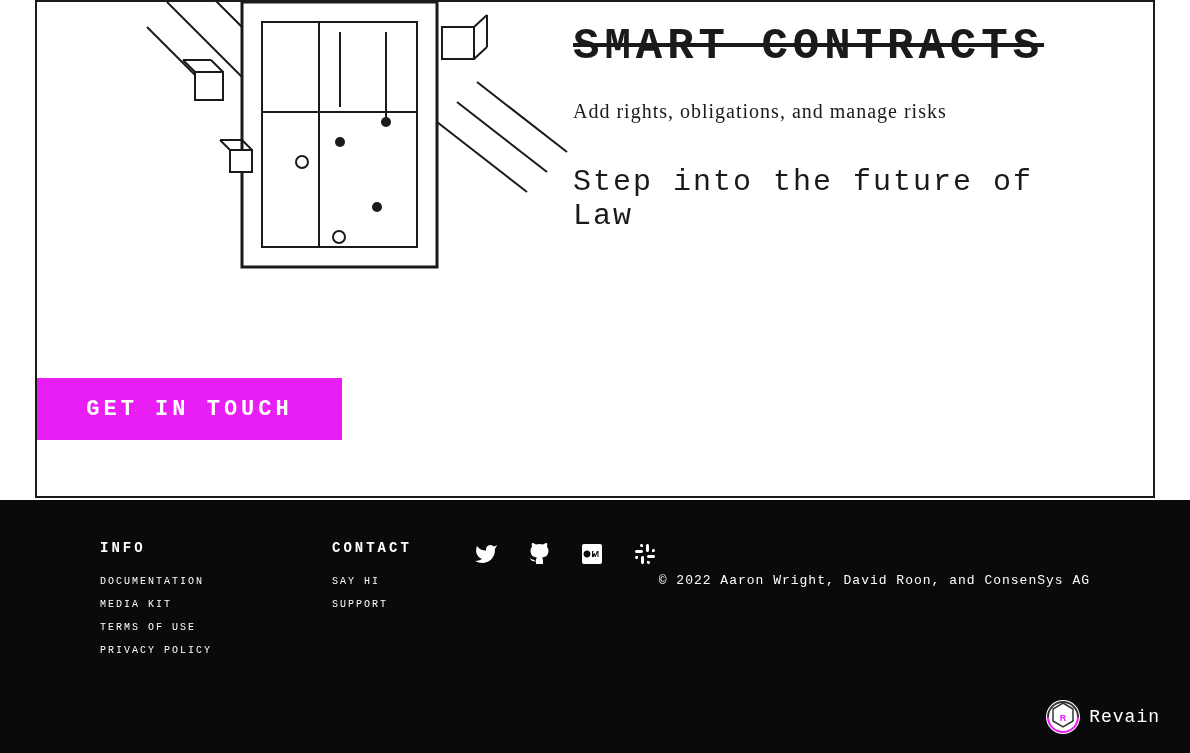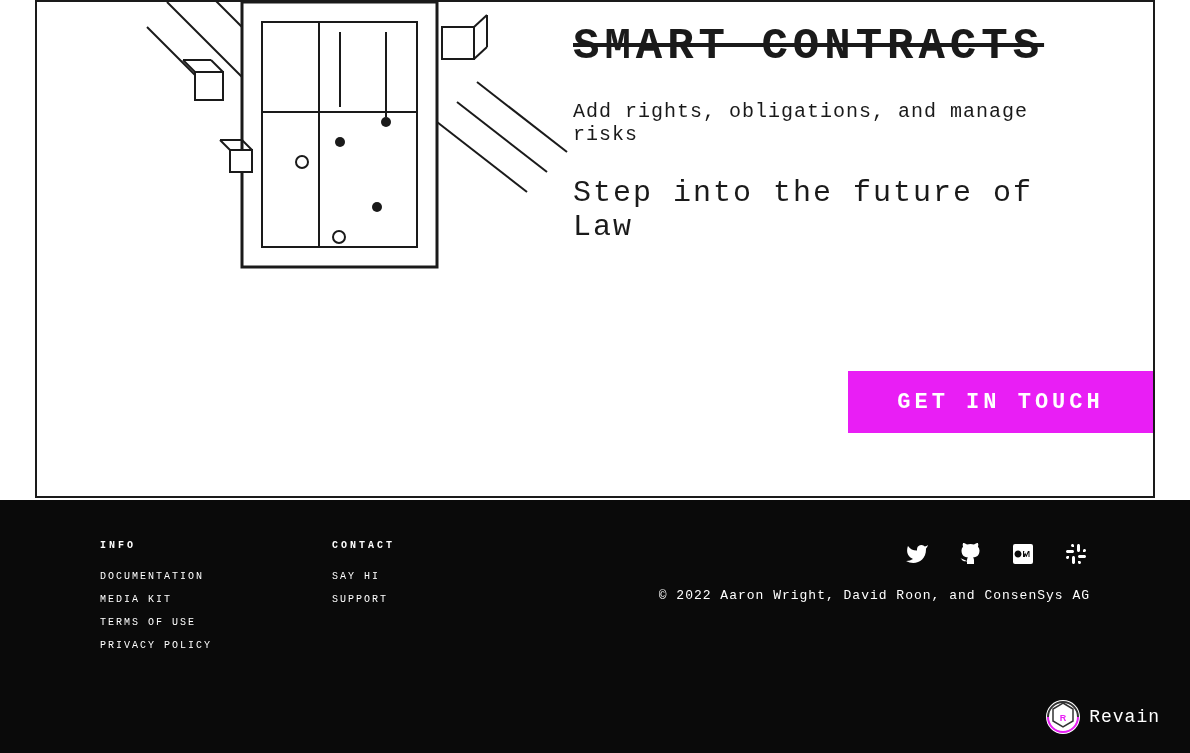--- a/index.html
+++ b/index.html
@@ -60,21 +60,21 @@
       flex: 1;
     }
 
     .footer-left {
       display: flex;
       gap: 120px;
     }
 
     .footer-column-title {
       font-family: 'Courier New', Courier, monospace;
-      font-size: 10px;
+      font-size: 14px;
       font-weight: bold;
       color: #ffffff;
       letter-spacing: 3px;
       text-transform: uppercase;
       margin-bottom: 20px;
     }
 
     .footer-link {
       font-family: 'Courier New', Courier, monospace;
       font-size: 10px;
@@ -82,21 +82,20 @@
       letter-spacing: 2px;
       text-transform: uppercase;
       display: block;
       margin-bottom: 12px;
       text-decoration: none;
       cursor: pointer;
     }
 
     .footer-right {
       display: flex;
-      flex-direction: column;
       align-items: flex-end;
       justify-content: space-between;
       margin-left: 32px;
     }
 
     .social-icons {
       display: flex;
       gap: 25px;
       align-items: center;
       margin-bottom: 20px;
@@ -188,43 +187,43 @@
       font-size: 44px;
       font-weight: 900;
       color: #1a1a1a;
       letter-spacing: 5px;
       text-transform: uppercase;
       text-decoration: line-through;
       line-height: 1.1;
     }
 
     .subtitle-text {
-      font-family: Liberation Mono, monospace;
+      font-family: Liberation Serif, serif;
       font-size: 20px;
       color: #1a1a1a;
       letter-spacing: 1px;
       margin-top: 30px;
-      margin-bottom: 30px;
+      margin-bottom: 42px;
     }
 
     .future-text {
       font-family: 'Courier New', Courier, monospace;
       font-size: 30px;
       font-weight: normal;
       color: #1a1a1a;
       letter-spacing: 2px;
     }
 
     .button-area {
       position: absolute;
-      bottom: 63px;
+      bottom: 56px;
       left: 0;
       right: 0;
       display: flex;
-      justify-content: flex-end;
+      justify-content: flex-start;
     }
   </style>
 </head>
 <body>
 
 <div class="page-wrapper">
 
   <div class="main-content">
     <div class="bordered-container">
 

